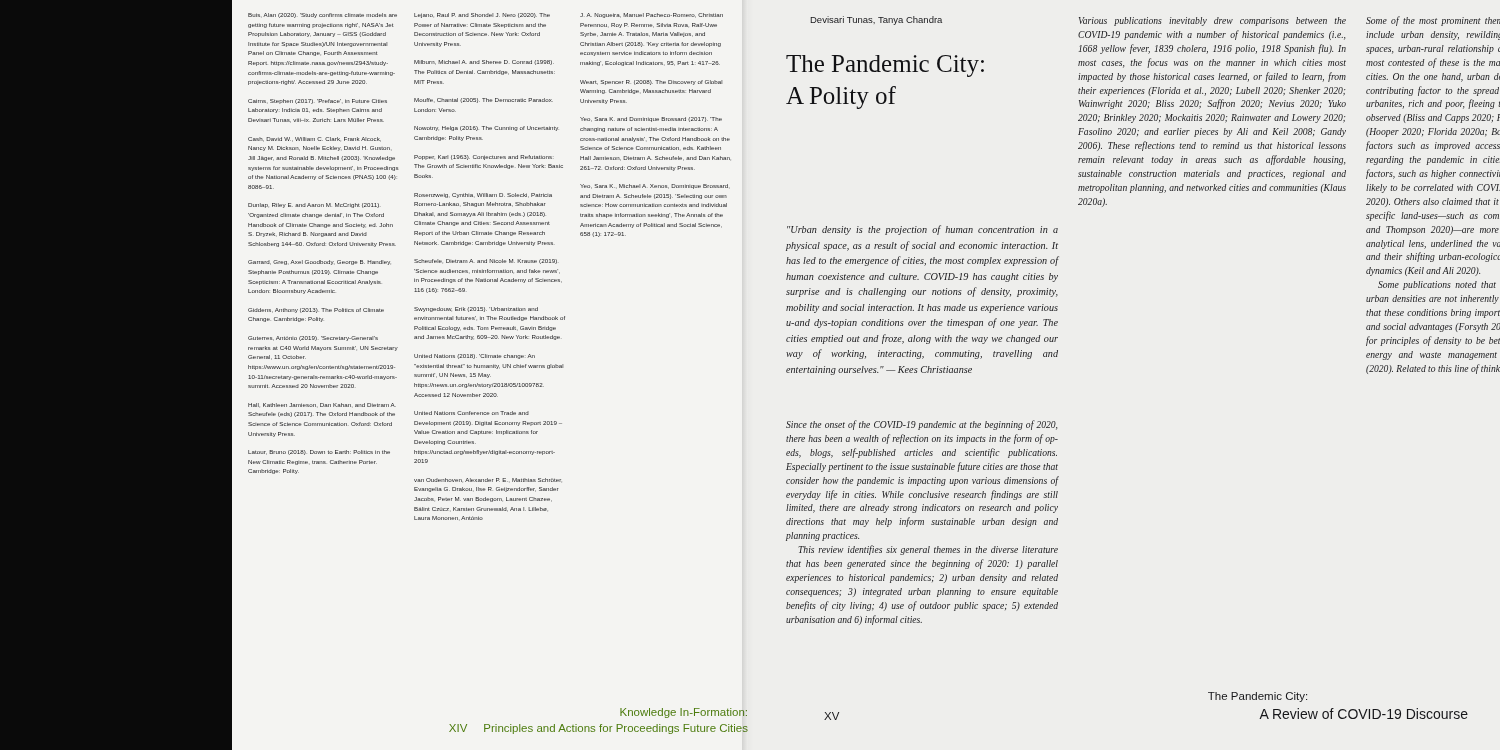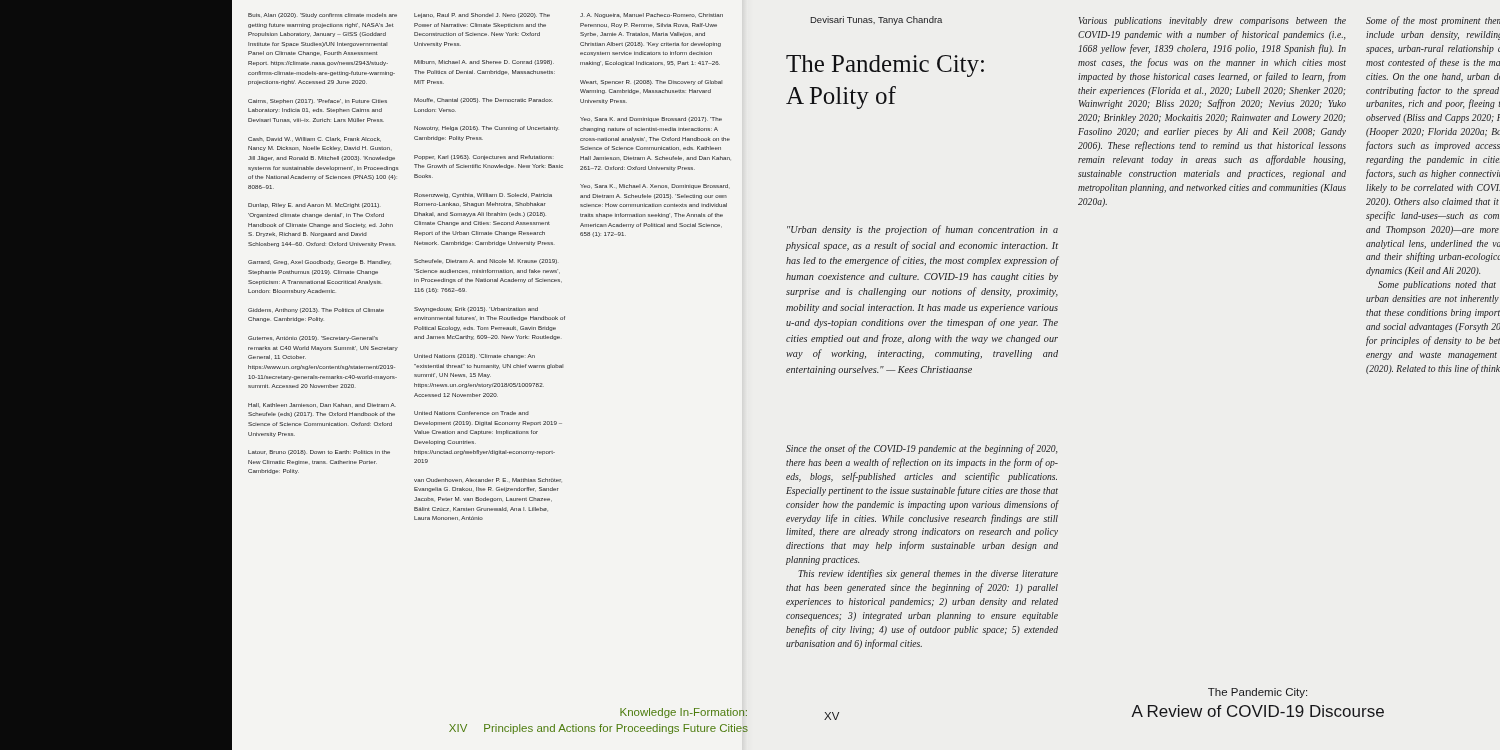--- a/index.html
+++ b/index.html
@@ -127,39 +127,39 @@
   .bodycol {
     position: absolute;
     font-family: "Liberation Serif", serif;
     font-size: 9.6px;
     line-height: 1.45;
     color: #17171a;
     text-align: justify;
   }
   .bodycol p { margin: 0; font-style: italic; }
   .bodycol p.indent { text-indent: 12px; }
-  .col-left  { left: 38px;  top: 442px; width: 272px; }
+  .col-left  { left: 38px;  top: 418px; width: 272px; }
   .col-mid   { left: 330px; top: 14px;  width: 268px; }
   .col-right { left: 618px; top: 14px;  width: 268px; }
   .sc {
     font-variant: small-caps;
     text-transform: lowercase;
   }
 
   
   .recto-footer {
     position: absolute;
     left: 300px;
     bottom: 28px;
     width: 420px;
     text-align: center;
     color: #17171a;
   }
   .recto-footer .line1 { font-size: 11.5px; margin-bottom: 4px; }
-  .recto-footer .line2 { font-size: 17px; }
+  .recto-footer .line2 { font-size: 14px; text-align: right; }
   .recto-folio {
     position: absolute;
     left: 76px;
     bottom: 28px;
     font-size: 11.5px;
     color: #17171a;
   }
 </style>
 </head>
 <body>

